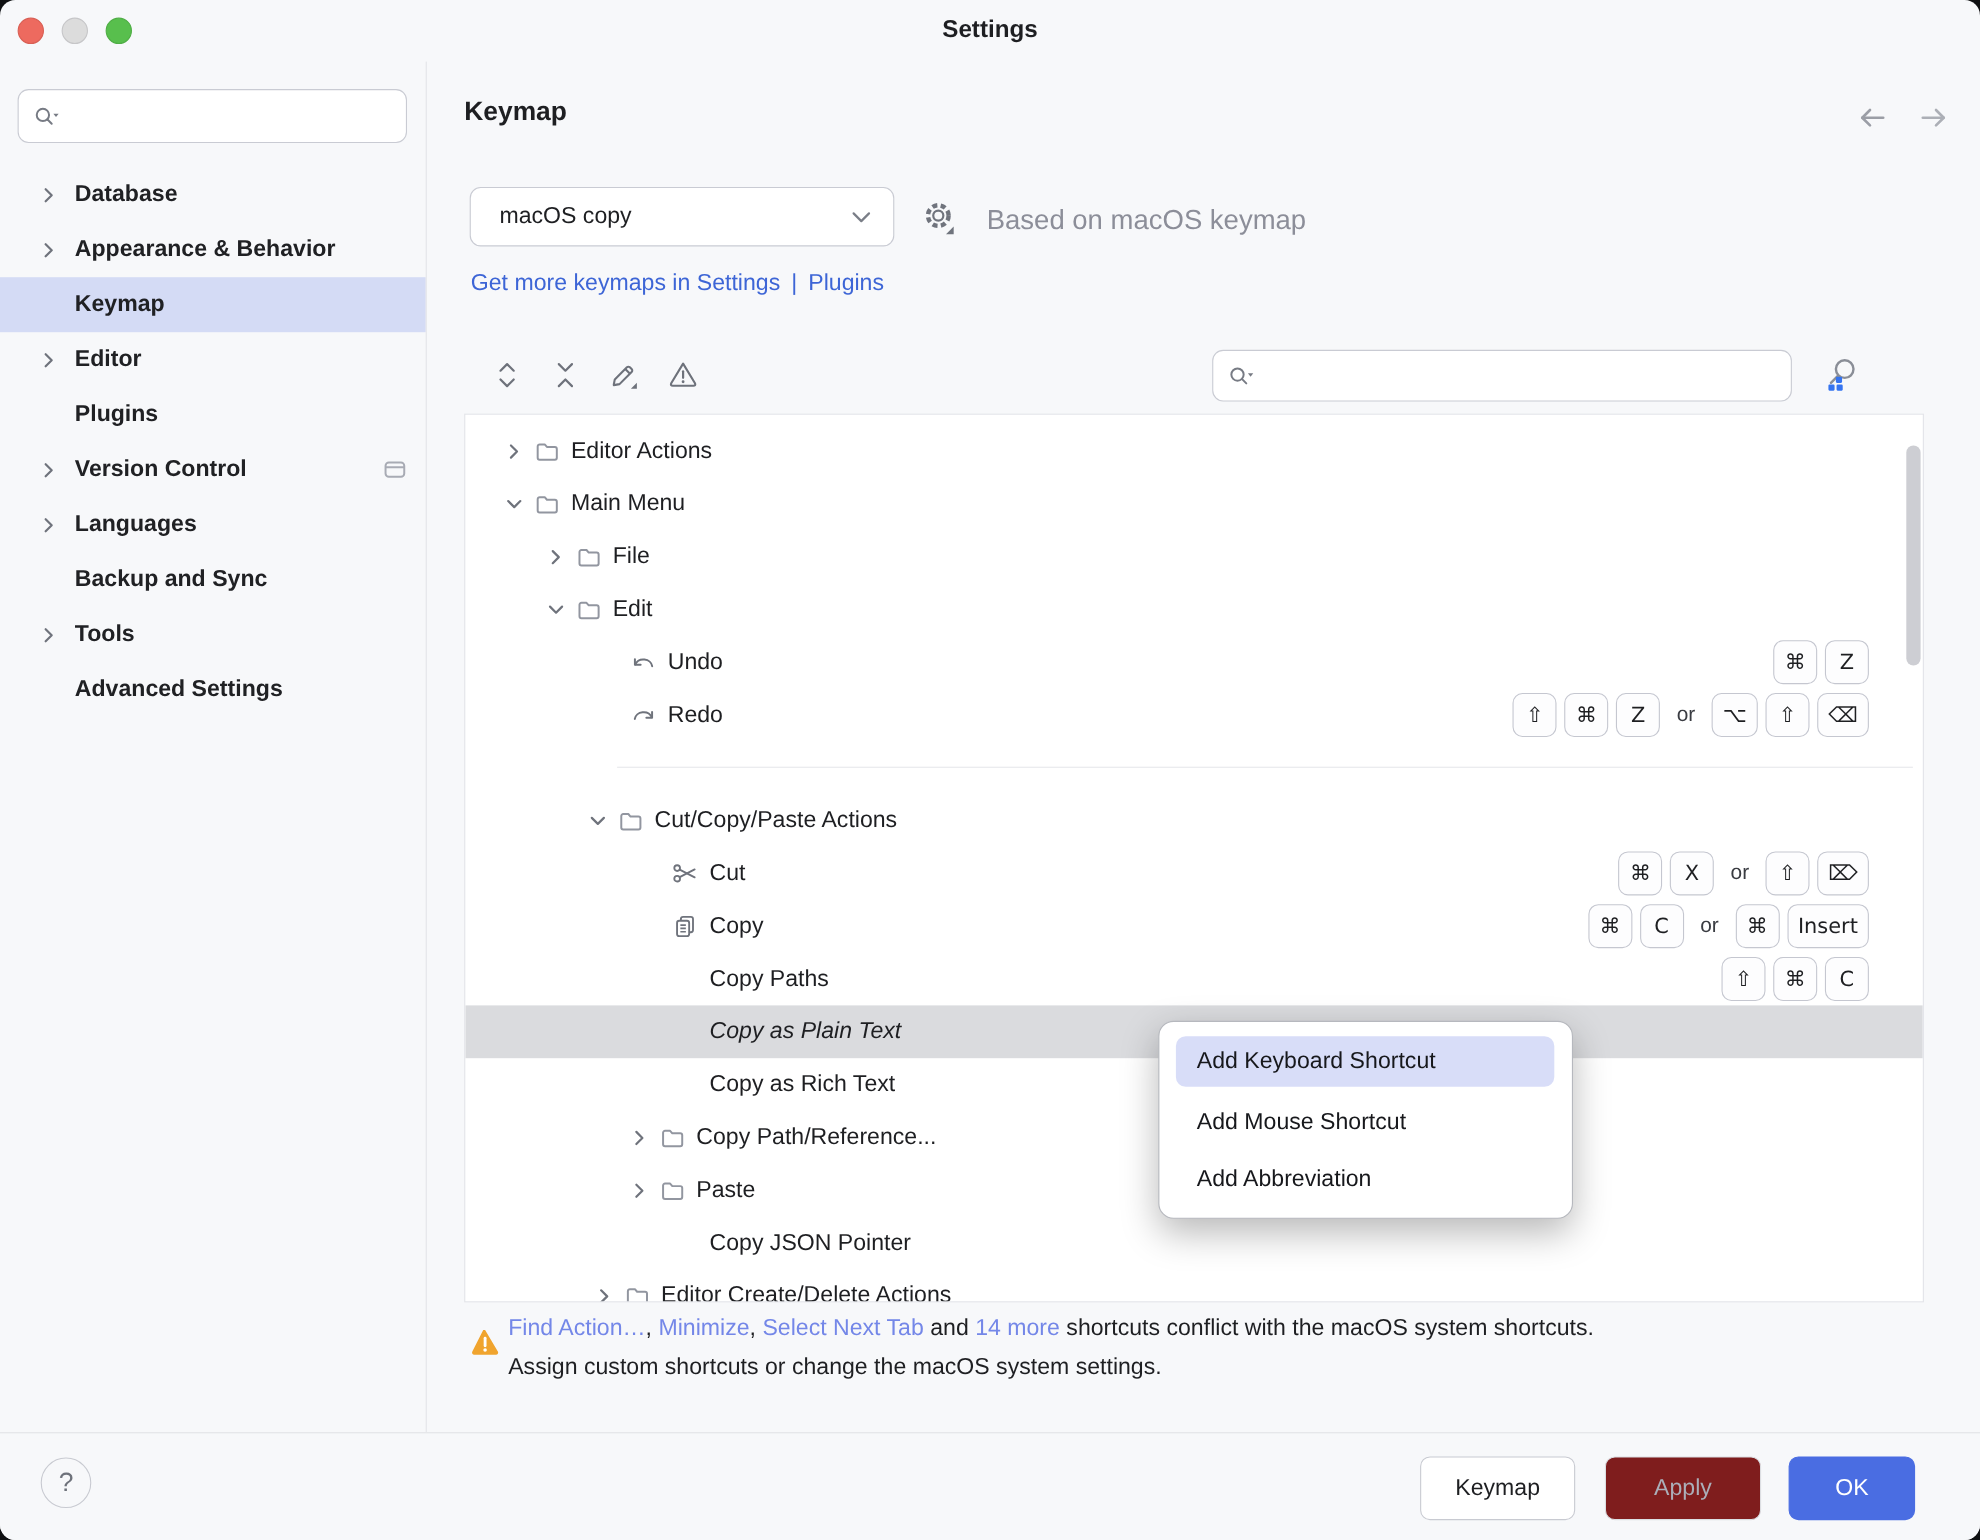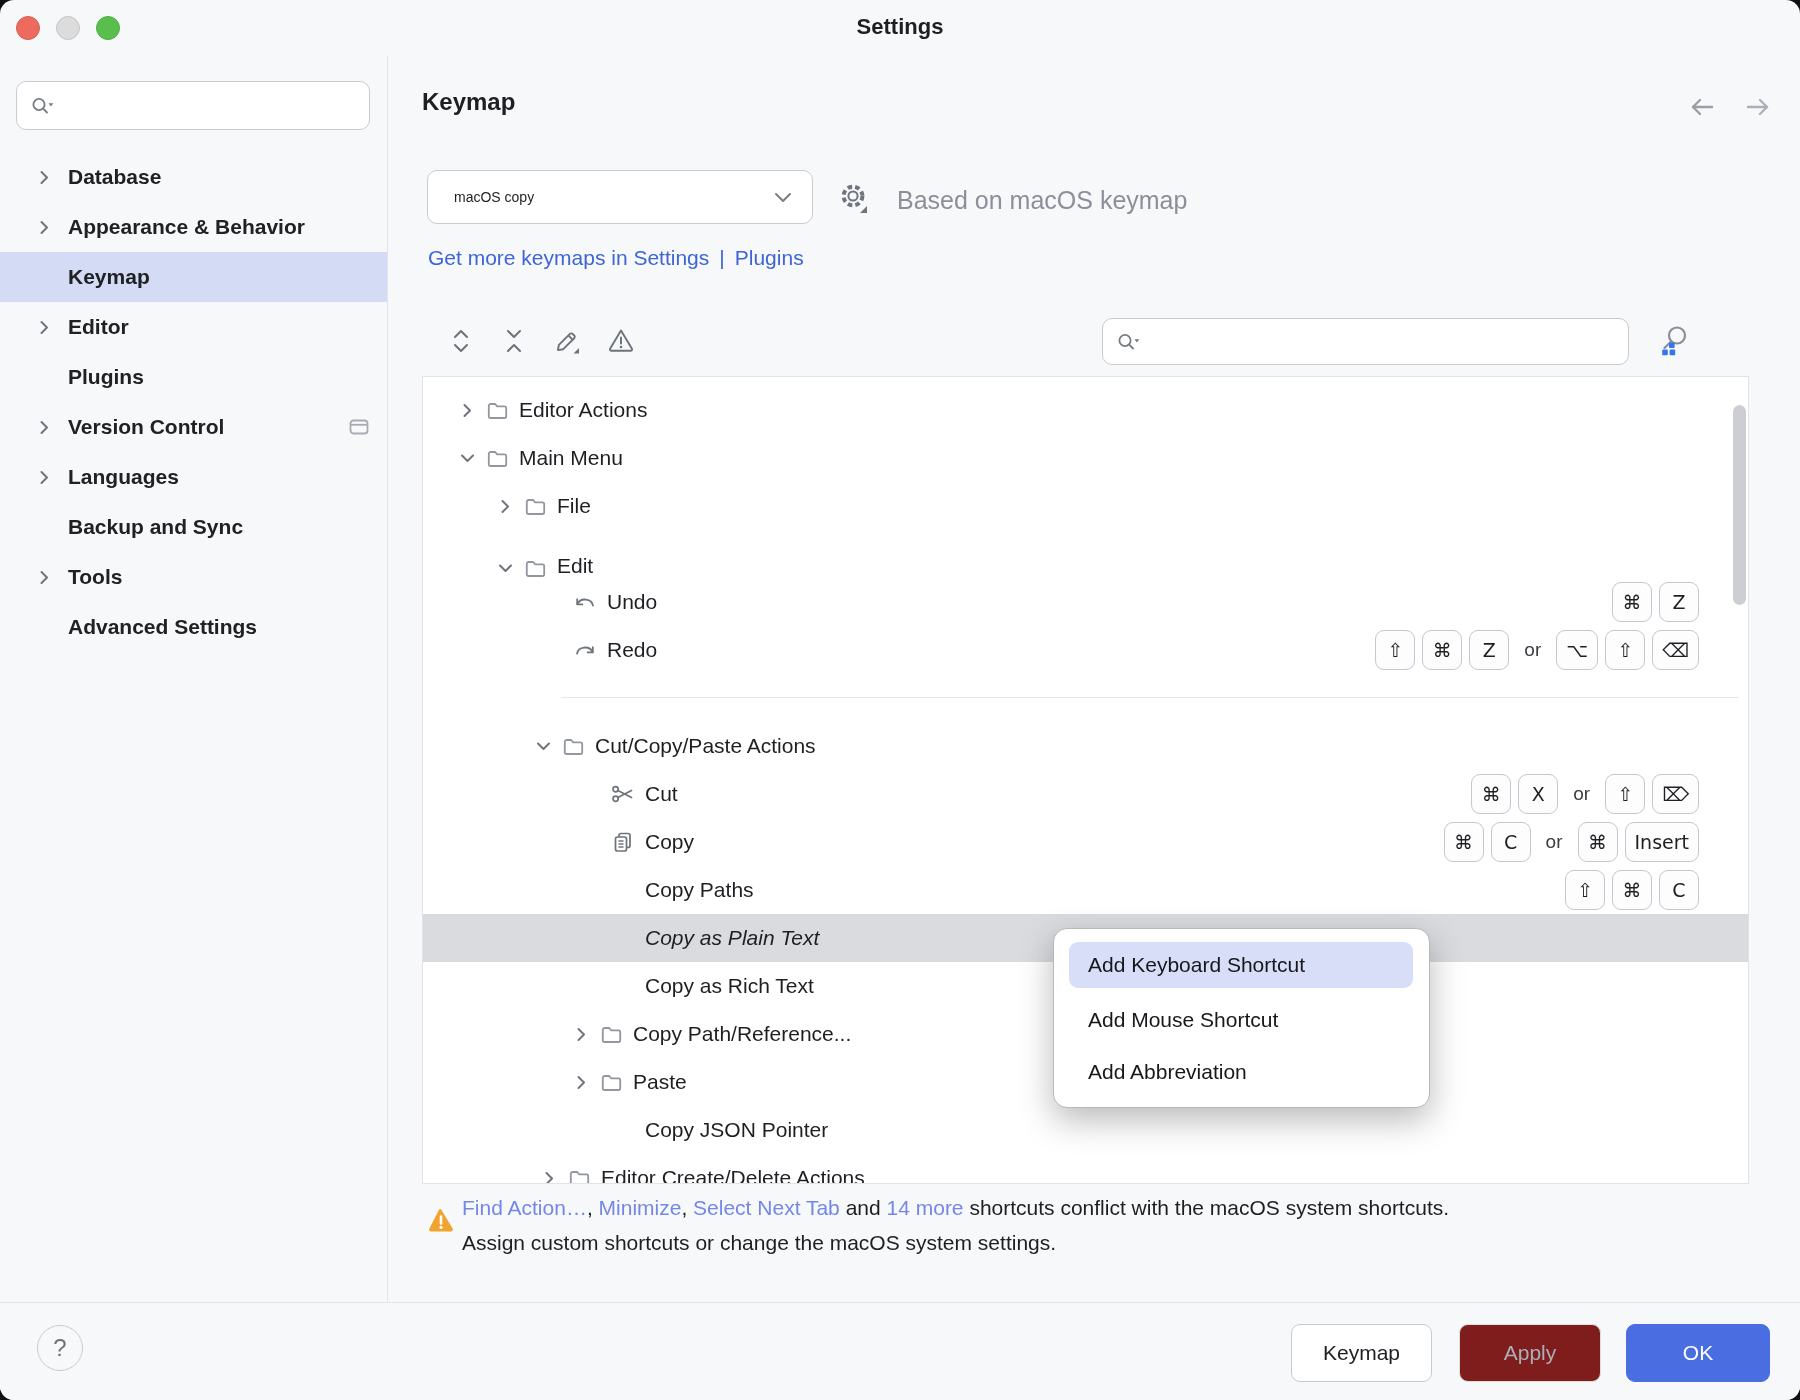--- a/index.html
+++ b/index.html
@@ -29,21 +29,21 @@
   .s-item{position:relative;height:50px;display:flex;align-items:center;padding-left:68px;font-size:21px;font-weight:700;color:#202124;cursor:default;}
   .s-item.selected{background:var(--sidebar-selection);}
   .s-item .chev{position:absolute;left:34px;top:15px;}
   .s-item .trail{position:absolute;left:348px;top:15px;}
 
   
   .page-title{position:absolute;left:422px;top:88px;font-size:24px;font-weight:700;}
   .nav-arrow{position:absolute;top:93px;width:32px;height:28px;}
   .nav-back{left:1686px;} .nav-fwd{left:1742px;}
   .keymap-select{position:absolute;left:427px;top:170px;width:386px;height:54px;background:#fff;border:1.5px solid #C9CBD3;border-radius:10px;display:flex;align-items:center;padding:0 20px 0 26px;}
-  .keymap-select .val{font-size:14px;flex:1;}
+  .keymap-select .val{font-size:21px;flex:1;}
   .gear-wrap{position:absolute;left:836px;top:180px;width:36px;height:36px;}
   .based-on{position:absolute;left:897px;top:186px;font-size:25px;color:#8C8E99;}
   .links-line{position:absolute;left:428px;top:246px;font-size:21px;}
   .links-line a{color:var(--accent-link);text-decoration:none;}
   .links-line .sep{color:var(--accent-link);margin:0 10px;}
 
   
   .tbtn{position:absolute;top:326px;width:30px;height:30px;}
   .tb0{left:446px;} .tb1{left:499px;} .tb2{left:552px;} .tb3{left:606px;}
   .tree-search{position:absolute;left:1102px;top:318px;width:527px;height:47px;background:#fff;border:1.5px solid #C9CBD3;border-radius:10px;display:flex;align-items:center;padding-left:12px;}
@@ -51,21 +51,21 @@
   .find-shortcut{position:absolute;left:1656px;top:324px;width:34px;height:34px;}
 
   
   .tree{position:absolute;left:422px;top:376px;width:1327px;height:808px;background:#fff;border:1px solid #E1E3E8;overflow:hidden;}
   .trow{position:absolute;left:0;width:1325px;height:48px;display:flex;align-items:center;font-size:21px;color:#1E1F22;}
   .trow .chev{width:20px;height:20px;flex:0 0 20px;margin-right:9px;display:flex;align-items:center;justify-content:center;}
   .trow .ficon{width:22px;height:20px;flex:0 0 22px;margin-right:11px;display:flex;align-items:center;justify-content:center;}
   .trow .aicon{width:24px;height:22px;flex:0 0 24px;margin-right:10px;display:flex;align-items:center;justify-content:center;}
   .trow.selected{background:var(--row-selection);font-style:italic;}
   .r0{top:9px;padding-left:34px;}   .r1{top:57px;padding-left:34px;}
-  .r2{top:105px;padding-left:72px;} .r3{top:153px;padding-left:72px;align-items:flex-end;}
+  .r2{top:105px;padding-left:72px;} .r3{top:153px;padding-left:72px;}
   .r4{top:201px;padding-left:150px;}.r5{top:249px;padding-left:150px;}
   .r6{top:345px;padding-left:110px;}
   .r7{top:393px;padding-left:188px;}.r8{top:441px;padding-left:188px;}
   .r9{top:489px;padding-left:222px;}.r10{top:537px;padding-left:222px;}
   .r11{top:585px;padding-left:222px;}
   .r12{top:633px;padding-left:148px;}.r13{top:681px;padding-left:148px;}
   .r14{top:729px;padding-left:222px;}.r15{top:777px;padding-left:116px;}
   .tsep{position:absolute;left:138px;top:320px;width:1178px;height:1px;background:#E7E8EB;}
   .keys{margin-left:auto;padding-right:49px;display:flex;align-items:center;gap:7px;}
   kbd{display:inline-flex;align-items:center;justify-content:center;min-width:40px;height:40px;padding:0 9px;border:1.5px solid #C5C7D0;border-radius:9px;background:#FDFDFE;font-family:"DejaVu Sans",sans-serif;font-size:19px;color:#1E1F22;}
@@ -82,21 +82,21 @@
   .warn-l1{position:absolute;left:462px;top:1195px;font-size:21px;line-height:25px;color:#1E1F22;}
   .warn-l2{position:absolute;left:462px;top:1230px;font-size:21px;line-height:25px;color:#1E1F22;}
   .warn-l1 .wl{color:var(--soft-link);}
 
   
   .footer{position:absolute;left:0;top:1302px;width:1800px;height:98px;border-top:1px solid #E2E3E7;background:#F7F8FA;}
   .help-btn{position:absolute;left:37px;top:22px;width:46px;height:46px;border-radius:50%;border:1.6px solid #C8CAD1;display:flex;align-items:center;justify-content:center;font-size:24px;color:#6E727B;background:transparent;}
   .btn{position:absolute;top:21px;height:58px;border-radius:9px;font-size:21px;font-family:inherit;display:flex;align-items:center;justify-content:center;}
   .btn-cancel{left:1291px;width:141px;background:#fff;border:1.5px solid #C8CAD1;color:#1E1F22;}
   .btn-apply{left:1459px;width:142px;background:#7f1d1d;border:1.5px solid #DCDEE2;color:#ABAEB8;}
-  .btn-ok{left:1626px;width:144px;background:var(--ok-blue);border:1.5px solid var(--ok-blue);color:#fff;}
+  .btn-ok{left:1626px;width:115px;background:var(--ok-blue);border:1.5px solid var(--ok-blue);color:#fff;}
   svg{display:block;}
 </style>
 </head>
 <body>
 
 <div class="window">
 
   <div class="titlebar">
     <span class="tl red"></span>
     <span class="tl gray"></span>

